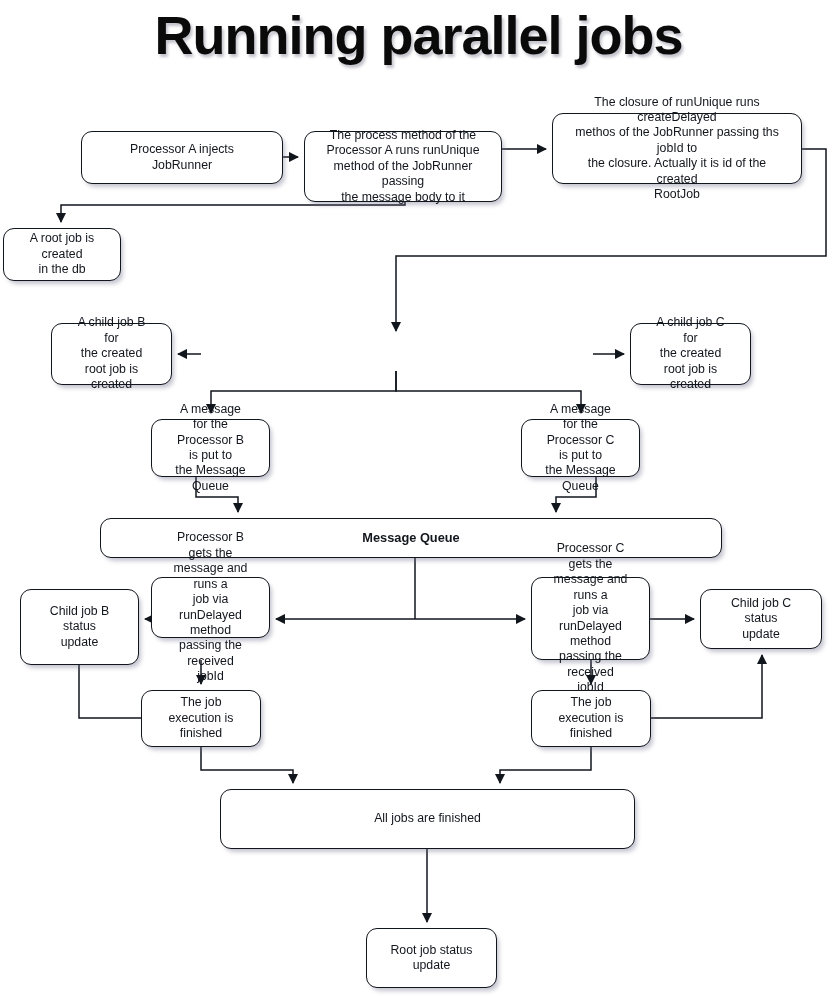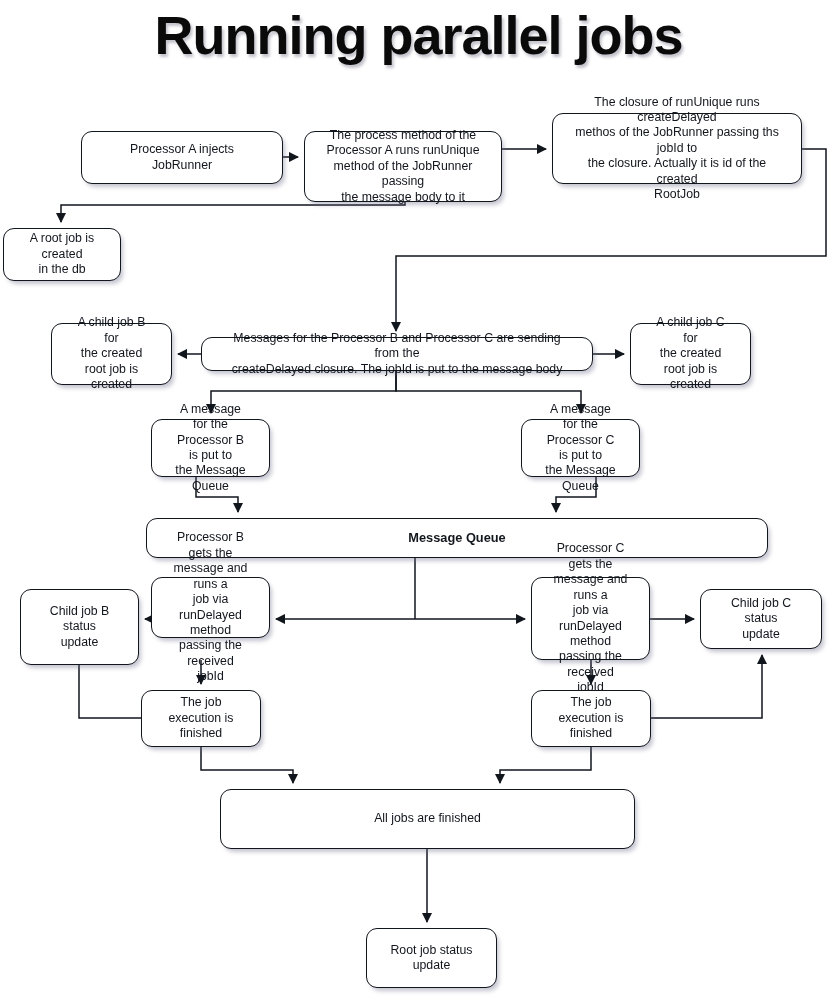--- a/index.html
+++ b/index.html
@@ -149,44 +149,40 @@
     <span>A root job is created
 in the db</span>
   </div>
 
   <div class="node" style="left:51px; top:323px; width:121px; height:62px;">
     <span>A child      job B for
 the created root job is
 created</span>
   </div>
 
-  <div class="node" style="left:201px; top:337px; width:392px; height:34px;">
-    <span>Messages for the Processor B and Processor C are sending from the
-createDelayed closure. The jobId is put to the message body</span>
-  </div>
 
   <div class="node" style="left:630px; top:323px; width:121px; height:62px;">
     <span>A child      job C for
 the created root job is
 created</span>
   </div>
 
   <div class="node" style="left:151px; top:419px; width:119px; height:58px;">
     <span>A message for the
 Processor B is put to
 the Message Queue</span>
   </div>
 
   <div class="node" style="left:521px; top:419px; width:119px; height:58px;">
     <span>A message for the
 Processor C is put to
 the Message Queue</span>
   </div>
 
-  <div class="node bold" style="left:100px; top:518px; width:622px; height:40px;margin-left:46px;">
+  <div class="node bold" style="left:100px; top:518px; width:622px; height:40px;">
     <span>Message Queue</span>
   </div>
 
   <div class="node" style="left:20px; top:589px; width:119px; height:76px;">
     <span>Child job B status
 update</span>
   </div>
 
   <div class="node" style="left:151px; top:577px; width:119px; height:61px;">
     <span>Processor B gets the

